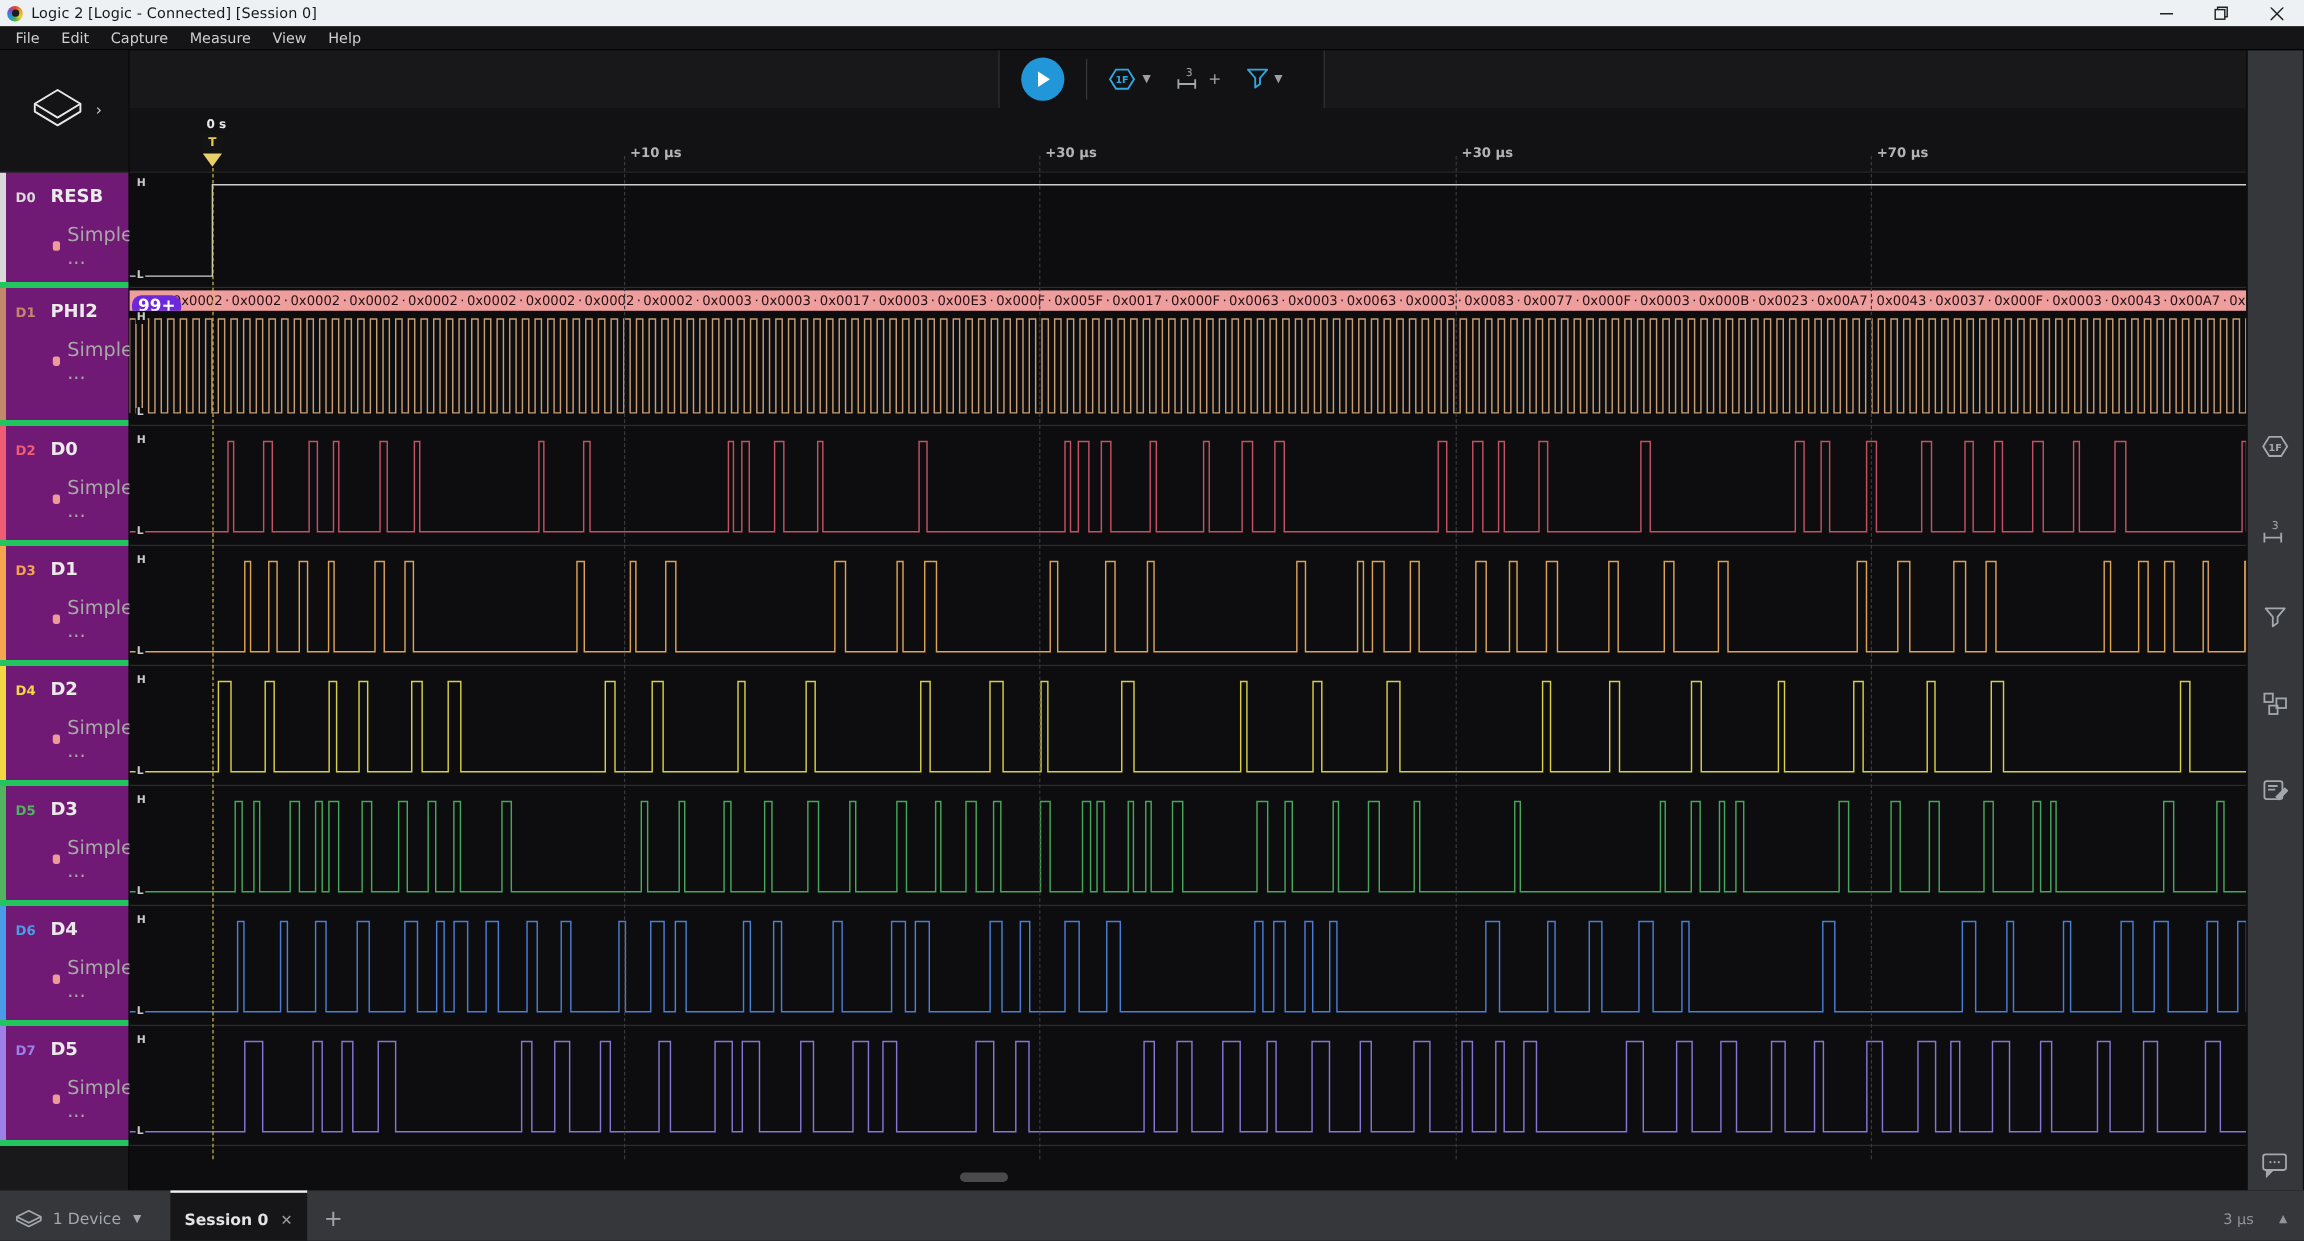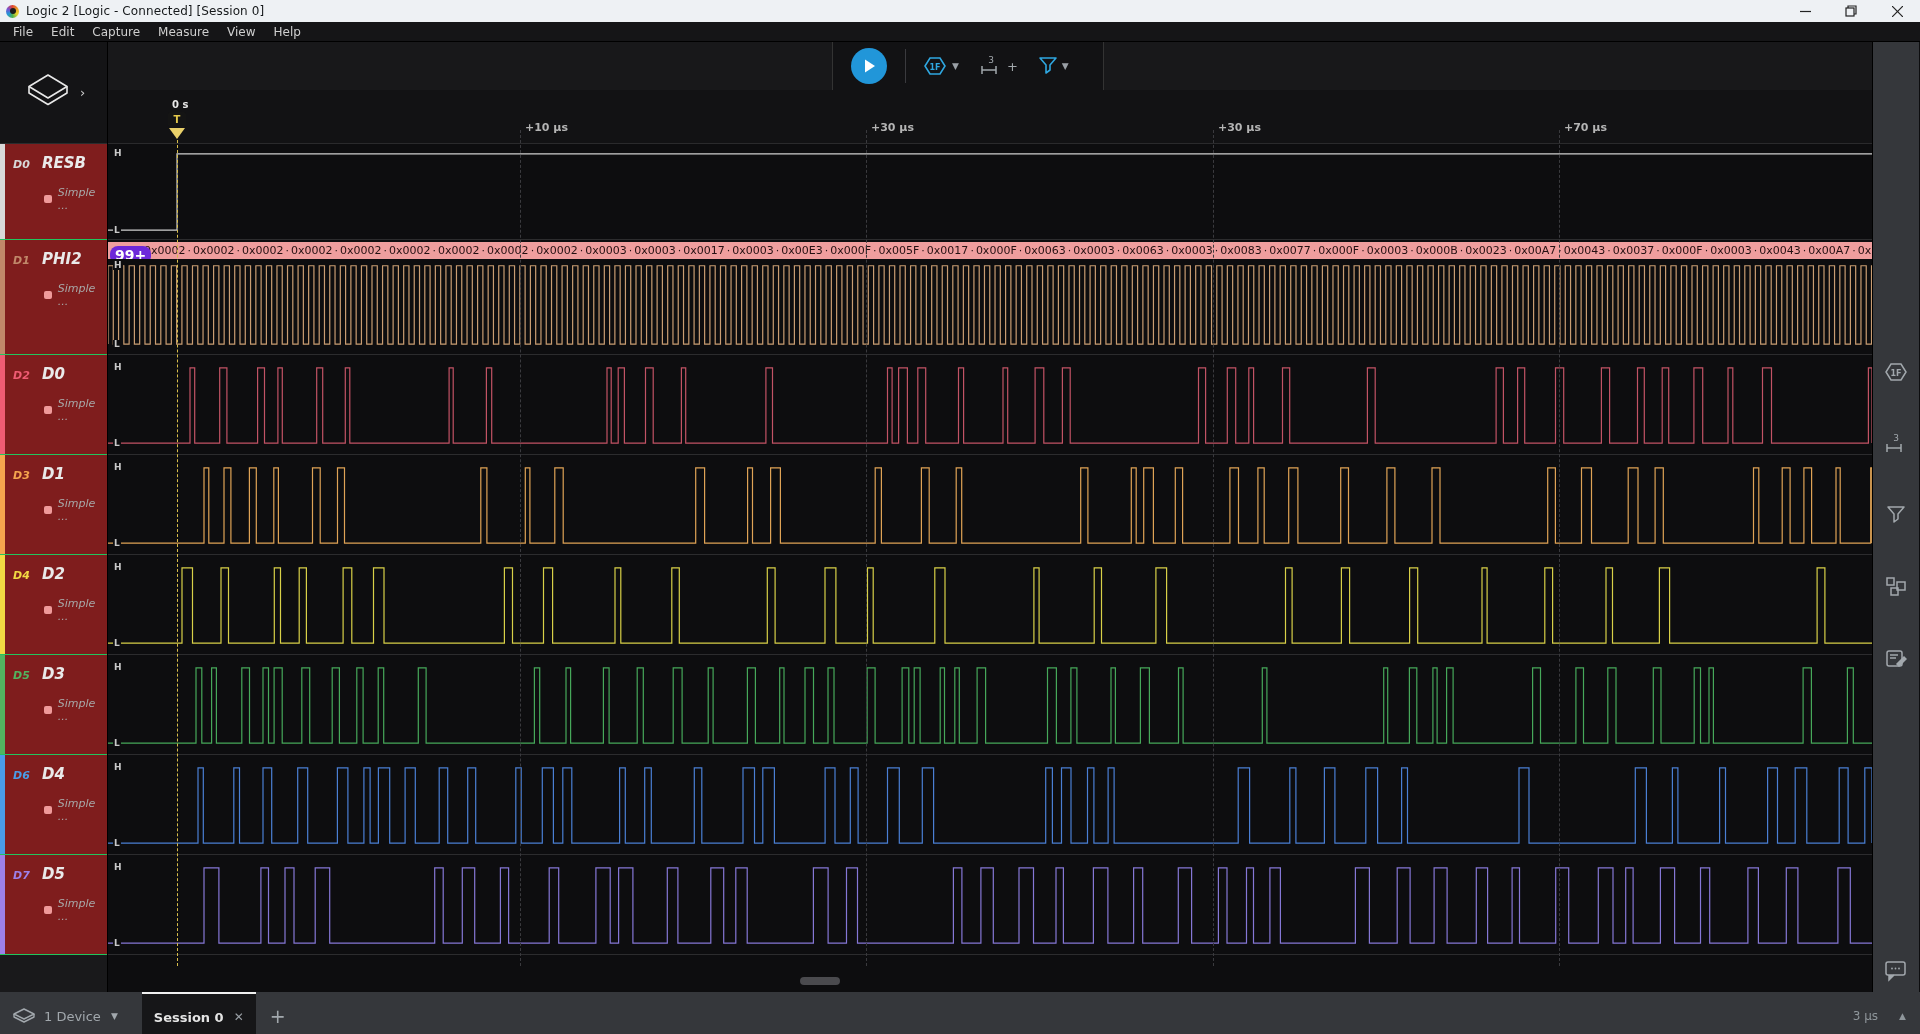--- a/index.html
+++ b/index.html
@@ -20,27 +20,27 @@
   
   .menubar { height:20px; background:#151517; display:flex; align-items:center; padding-left:4px; border-bottom:1px solid #000; }
   .menu-item { color:#cfcfcf; font-size:12px; padding:0 9px; height:100%; display:flex; align-items:center; }
 
   
   .main { display:flex; height:950px; }
   .left-col { width:108px; background:#19191b; border-right:1px solid #000; display:flex; flex-direction:column; }
   .device-box { height:102px; background:#141416; border-bottom:1px solid #2c2c2e; display:flex; align-items:center; justify-content:center; gap:6px; }
   .chevron-right { color:#cfcfcf; font-size:13px; }
 
-  .ch-label-row { position:relative; background:#7f1d1d; border-bottom:1px solid #22c55e;font-style:italic; }
+  .ch-label-row { position:relative; background:#701a75; border-bottom:5px solid #22c55e; }
   .ch-stripe { position:absolute; left:0; top:0; bottom:0; width:5px; }
   .ch-id { position:absolute; left:13px; top:14px; font-size:11px; font-weight:bold; }
   .ch-name { position:absolute; left:42px; top:10px; font-size:15px; font-weight:bold; color:#eaeaea; }
   .ch-analyzer { position:absolute; left:44px; top:42px; display:flex; align-items:center; gap:6px; }
   .ch-analyzer .dot { width:8px; height:8px; border-radius:2px; background:#ef9a9a; }
-  .ch-analyzer .txt { font-size:11px; color:#a8a8a8; }
+  .ch-analyzer .txt { font-size:16px; color:#a8a8a8; }
 
   .center-col { position:relative; width:1764px; background:#0d0d0f; }
   .topstrip { height:48px; background:#18181a; position:relative; }
   .toolbar-float { position:absolute; left:724px; top:0; width:272px; height:100%; background:#121214;
                    border-left:1px solid #333; border-right:1px solid #333;
                    display:flex; align-items:center; }
   .play-btn { width:36px; height:36px; border-radius:50%; background:#2196d9; margin-left:18px;
               display:flex; align-items:center; justify-content:center; }
   .tb-divider { width:1px; height:34px; background:#3a3a3e; margin:0 16px 0 18px; }
   .tb-group { display:flex; align-items:center; gap:4px; margin-right:20px; }

